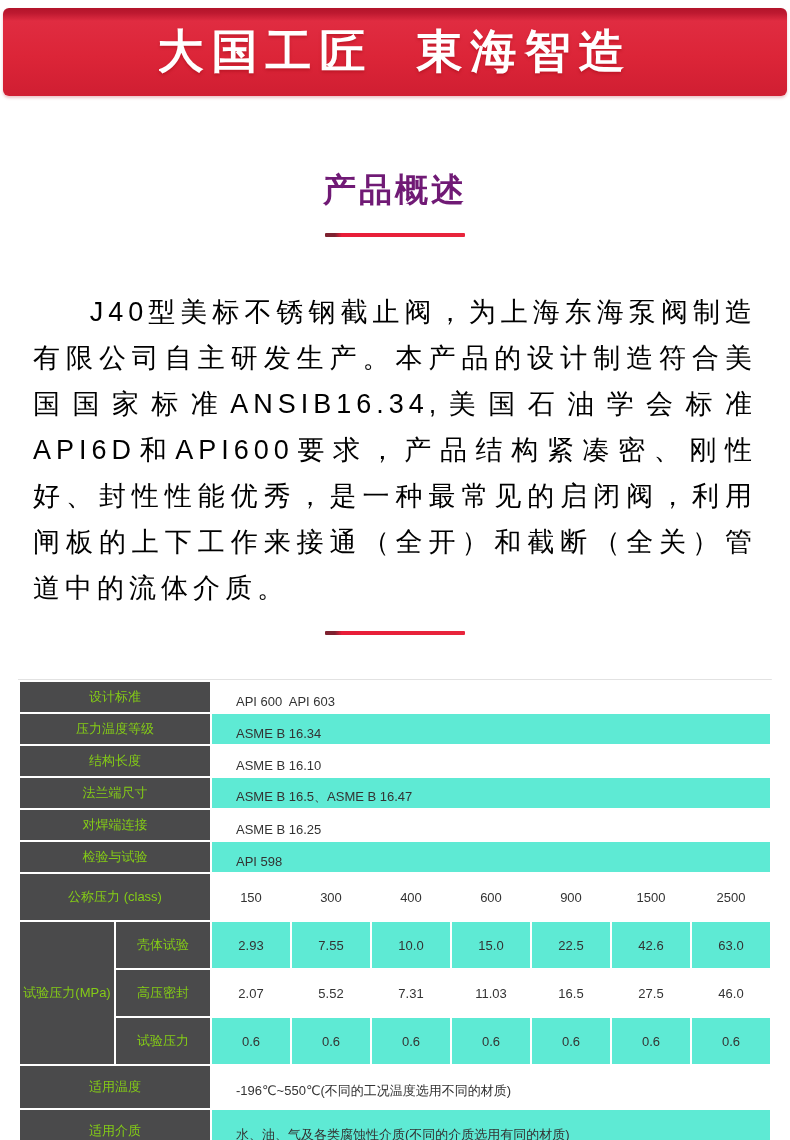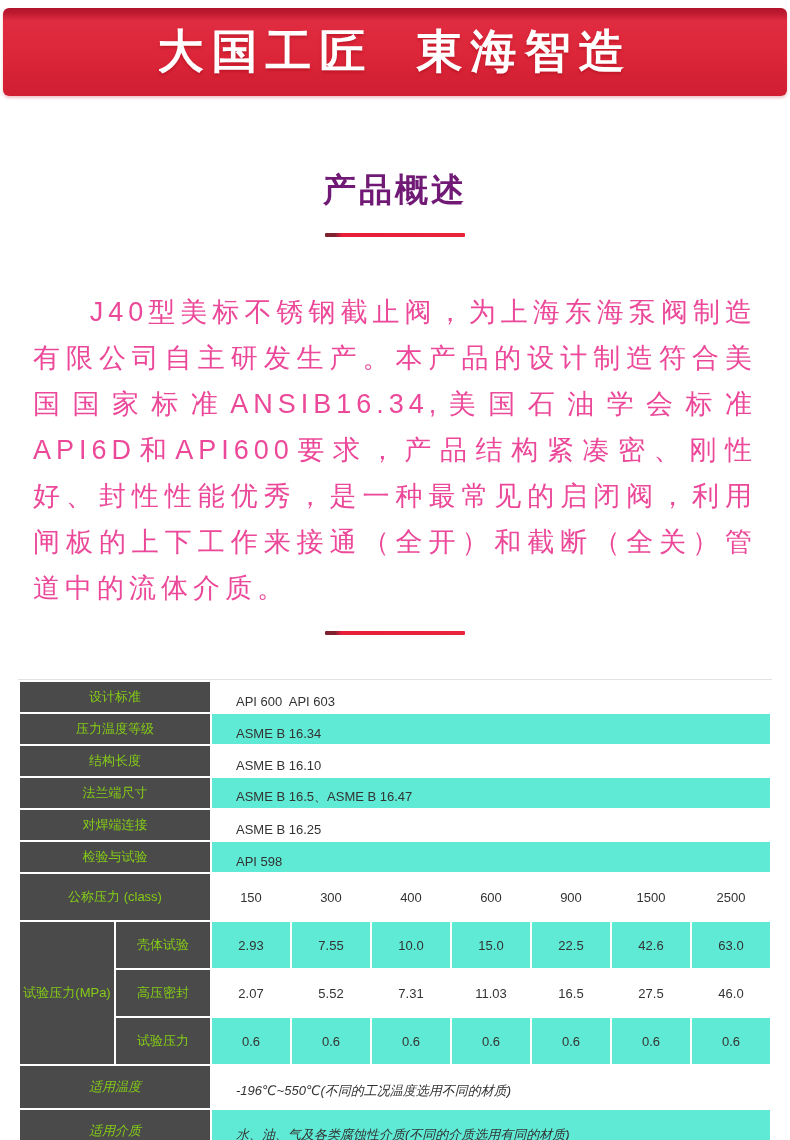--- a/index.html
+++ b/index.html
@@ -33,21 +33,21 @@
   .title-underline{
     width:140px;height:4px;margin:20px auto 0 auto;
     background:linear-gradient(90deg,#7e2230 0%,#7e2230 7%,#e81d38 12%,#e8253c 100%);
     border-radius:1px;
   }
   
   .overview{
     margin:52px 33px 0 33px;
     font-size:27px;line-height:46px;letter-spacing:5px;
     text-align:justify;text-indent:2.1em;
-    color:#ec4899;font-weight:400;
+    color:#000000;font-weight:400;
   }
   
   .table-wrap{
     margin:44px 18px 0 18px;
     border-top:1px solid #e2e2e2;border-bottom:1px solid #e2e2e2;border-right:1px solid #ececec;
   }
   table.spec{
     width:754px;table-layout:fixed;border-collapse:collapse;
     font-size:13px;
   }
@@ -59,21 +59,21 @@
     height:22px;padding:0 2px;
   }
   td.val{
     text-align:left;padding:8px 0 0 24px;color:#333333;height:22px;
   }
   td.num{
     text-align:center;color:#333333;height:22px;padding:12px;
   }
   .w{background:#ffffff;}
   .g{background:#5eead4;}
-  tr.tall td{height:34px;font-style:italic;}
+  tr.tall td{height:34px;}
 </style>
 </head>
 <body>
 
 <div class="page">
 
   <div class="banner">
     <span class="banner-text">大国工匠 東海智造</span>
   </div>
 

